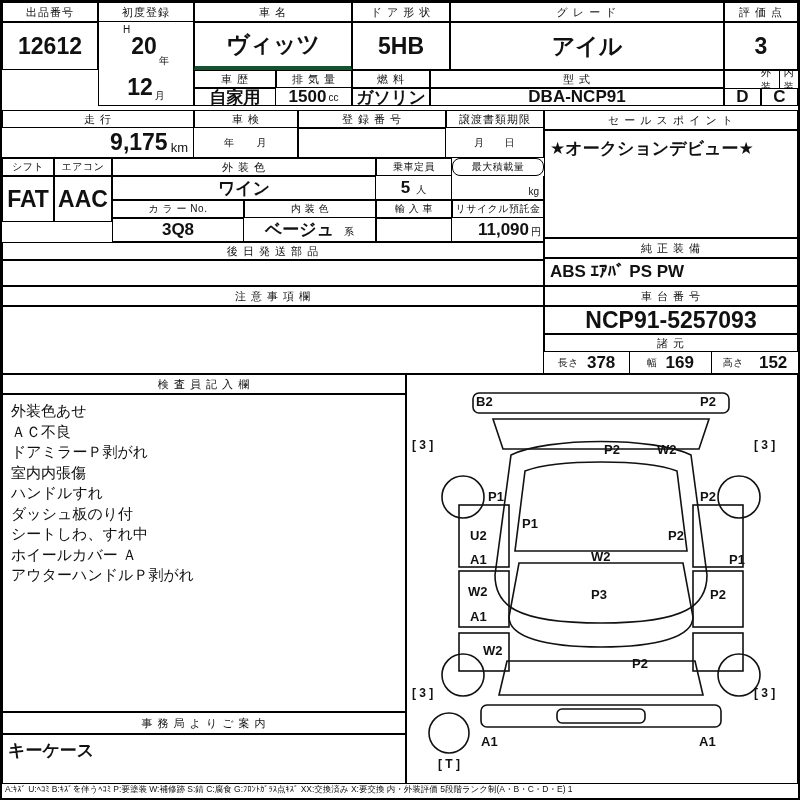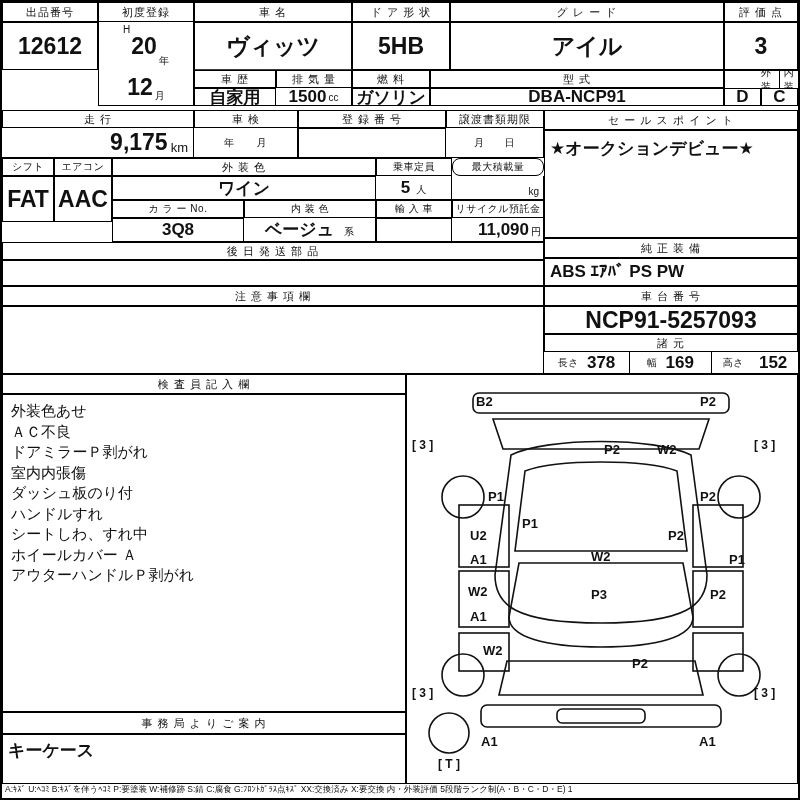--- a/index.html
+++ b/index.html
@@ -41,21 +41,21 @@
   <div class="cell hdr" style="left:722px;top:0;width:74px;height:20px;">評 価 点</div>
 
   <div class="cell val-lg" style="left:0;top:20px;width:96px;height:48px;">12612</div>
 
   <div class="cell nb" style="left:96px;top:20px;width:96px;height:48px;border-left:1px solid #000;border-right:1px solid #000;">
     <span class="pre">H</span>
     <span class="val-lg">20</span>
     <span class="unit">年</span>
   </div>
 
-  <div class="cell val-lg" style="left:192px;top:20px;width:158px;height:48px;border-bottom:1px solid #14532d;">ヴィッツ</div>
+  <div class="cell val-lg" style="left:192px;top:20px;width:158px;height:48px;border-bottom:4px solid #14532d;">ヴィッツ</div>
   <div class="cell val-lg" style="left:350px;top:20px;width:98px;height:48px;border-bottom:1px solid #000;">5HB</div>
   <div class="cell val-lg" style="left:448px;top:20px;width:274px;height:48px;border-bottom:1px solid #000;">アイル</div>
   <div class="cell val-lg" style="left:722px;top:20px;width:74px;height:48px;border-bottom:1px solid #000;">3</div>
 
   <div class="cell hdr" style="left:192px;top:68px;width:82px;height:18px;">車 歴</div>
   <div class="cell hdr" style="left:274px;top:68px;width:76px;height:18px;">排 気 量</div>
   <div class="cell hdr" style="left:350px;top:68px;width:78px;height:18px;">燃 料</div>
   <div class="cell hdr" style="left:428px;top:68px;width:294px;height:18px;">型 式</div>
   <div class="cell nb" style="left:722px;top:68px;width:74px;height:18px;border-left:1px solid #000;border-top:1px solid #000;">
     <span class="hdr-sm" style="width:37px;text-align:left;border-right:1px solid #000;padding-left:36px;">外装</span>
@@ -159,22 +159,22 @@
     <span class="hdr-sm">高さ</span>
     <span class="val-md" style="margin-left:15px;">152</span>
   </div>
 
   <div class="cell hdr" style="left:0;top:372px;width:404px;height:20px;">検 査 員 記 入 欄</div>
   <div class="cell notes" style="left:0;top:392px;width:404px;height:318px;">
     <div>外装色あせ</div>
     <div>ＡＣ不良</div>
     <div>ドアミラーＰ剥がれ</div>
     <div>室内内張傷</div>
+    <div>ハンドルすれ</div>
     <div>ダッシュ板のり付</div>
-    <div>ハンドルすれ</div>
     <div>シートしわ、すれ中</div>
     <div>ホイールカバー Ａ</div>
     <div>アウターハンドルＰ剥がれ</div>
   </div>
 
   <div class="cell hdr" style="left:0;top:710px;width:404px;height:22px;">事 務 局 よ り ご 案 内</div>
   <div class="cell left val-md" style="left:0;top:732px;width:404px;height:50px;align-items:flex-start;padding-top:4px;">キーケース</div>
 
   <div class="cell" style="left:404px;top:372px;width:392px;height:410px;display:block;">
     <svg width="390" height="408" viewBox="0 0 390 408">

